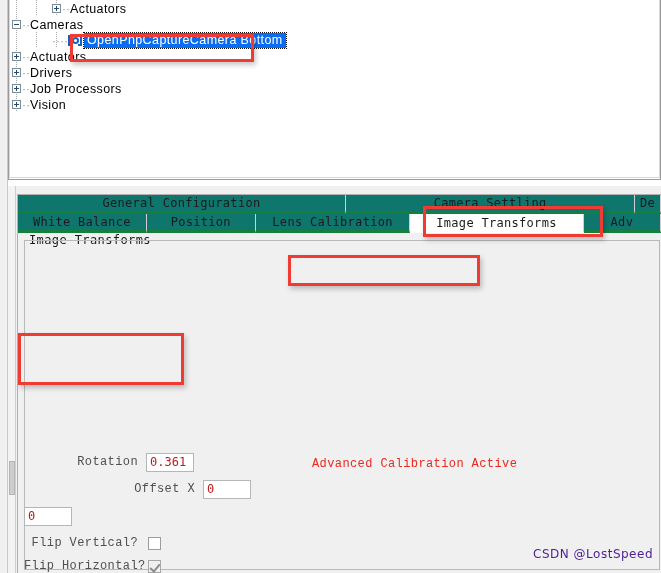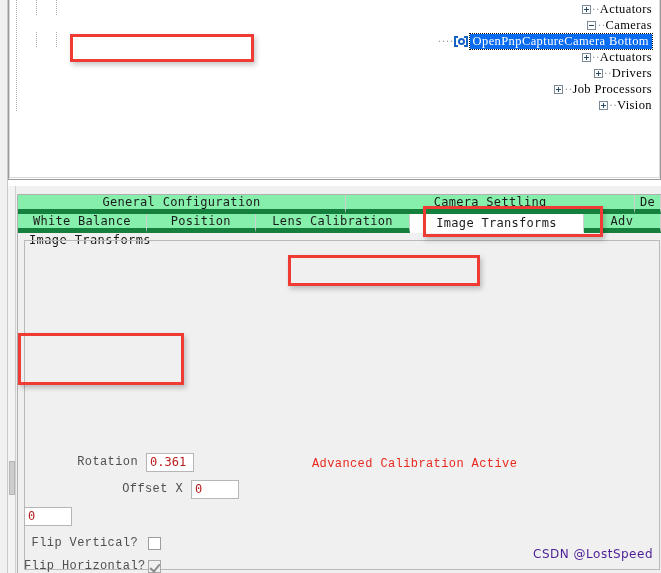--- a/index.html
+++ b/index.html
@@ -57,24 +57,23 @@
     position: absolute;
     left: 12px;
     top: 0;
     width: 640px;
   }
   .tree-row {
     height: 16px;
     line-height: 16px;
     white-space: nowrap;
     position: relative;
-    font-family: Liberation Serif, serif;
+    font-family: Liberation Sans, sans-serif;
     font-size: 12.5px;
     color: #000000;
-    text-align: right;
   }
   .tree-indent { display: inline-block; }
   .toggle-box {
     display: inline-block;
     width: 9px; height: 9px;
     border: 1px solid #7a8a99;
     background: #fdfdfd;
     position: relative;
     vertical-align: middle;
     margin-right: 1px;
@@ -203,23 +202,23 @@
     box-sizing: border-box;
   }
 
   .tab-row {
     display: flex;
     height: 19px;
     align-items: stretch;
   }
   .tab {
     flex: 1 1 auto;
-    background: #86efac;
+    background: #0f766e;
     border-right: 1px solid #cfcfcf;
-    border-bottom: 5px solid #15803d;
+    border-bottom: 3px solid #15803d;
     display: flex;
     align-items: center;
     justify-content: center;
     font-family: "DejaVu Sans Mono", "Liberation Mono", monospace;
     font-size: 12px;
     color: #1b1b1b;
     letter-spacing: 0.3px;
     white-space: nowrap;
     overflow: hidden;
     box-sizing: border-box;
@@ -387,21 +386,21 @@
       </div>
 
     <div id="group-legend">Image Transforms</div>
     <div id="group-image-transforms"></div>
 
     <div class="form-row" style="left:6px; top:256px;">
       <div class="f-label">Rotation</div>
       <div class="f-input">0.361</div>
     </div>
 
-    <div class="form-row" style="left:6px; top:283px;padding-left:45px;">
+    <div class="form-row" style="left:18px; top:283px;padding-left:45px;">
       <div class="f-label">Offset X</div>
       <div class="f-input">0</div>
     </div>
 
     <div class="form-row" style="left:6px; top:310px;">
       <div class="f-input">0</div>
     </div>
 
     <div class="form-row" style="left:6px; top:337px;">
       <div class="f-label">Flip Vertical?</div>

